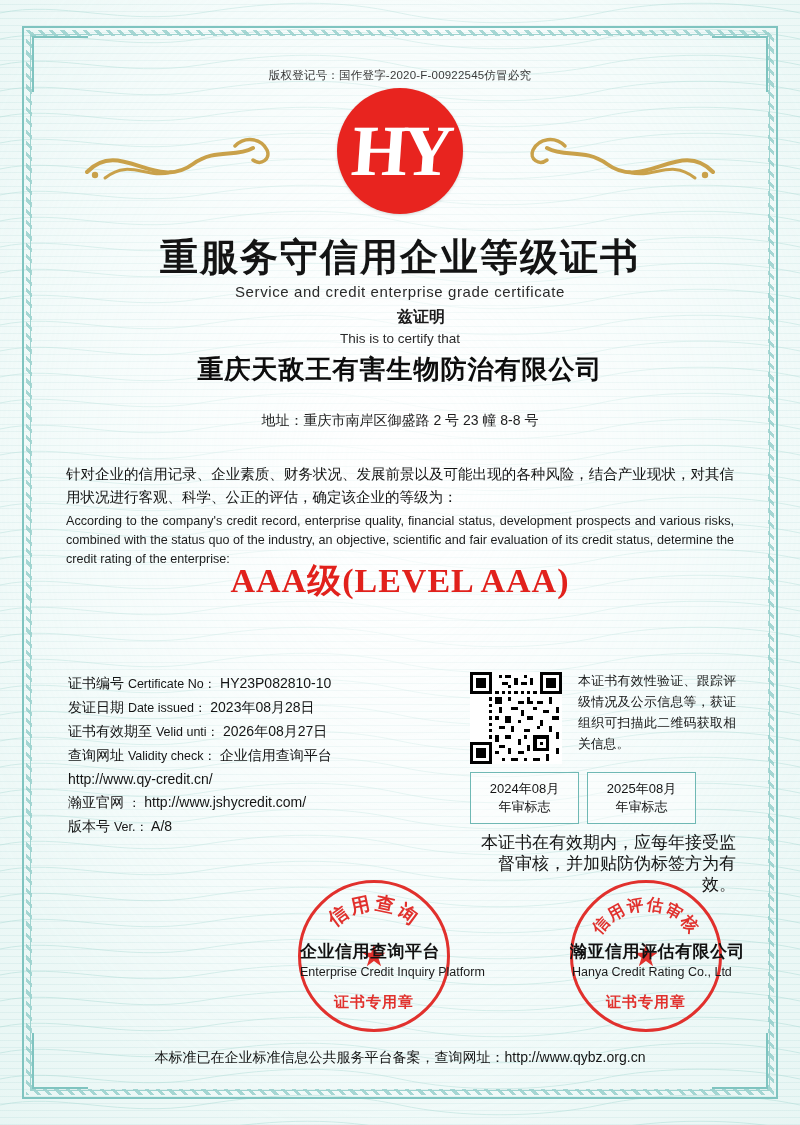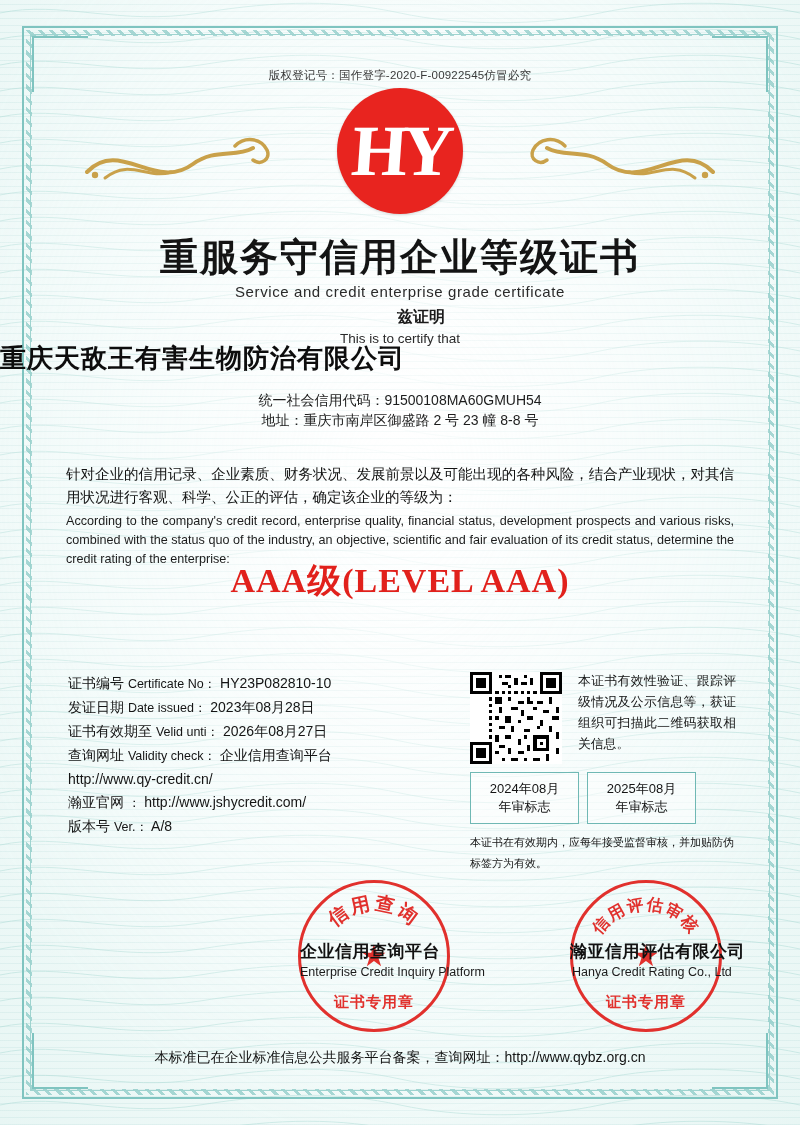--- a/index.html
+++ b/index.html
@@ -154,23 +154,23 @@
     position: absolute;
     top: 331px;
     left: 0; right: 0;
     text-align: center;
     font-size: 13.5px;
     color: #2a2a2a;
   }
 
   .company {
     position: absolute;
-    top: 341px;
-    left: 0; right: 0;
-    text-align: left;
+    top: 352px;
+    left: 0; right: 0;
+    text-align: center;
     font-family: "Liberation Serif", serif;
     font-weight: bold;
     font-size: 26px;
     letter-spacing: 1px;
     color: #0d0d0d;
   }
   .credit-code {
     position: absolute;
     top: 392px;
     left: 0; right: 0;
@@ -293,23 +293,24 @@
     font-size: 13px;
     color: #141414;
     background: rgba(255,255,255,0.45);
   }
 
   .validity-note {
     position: absolute;
     left: 470px;
     top: 832px;
     width: 266px;
-    font-size: 11px;
+    font-size: 17px;
     line-height: 21px;
     color: #141414;
+    text-align: right;
   }
 
   
   .seal {
     position: absolute;
     width: 152px;
     height: 152px;
     border-radius: 50%;
     border: 3px solid #e0201c;
     box-sizing: border-box;
@@ -429,23 +430,20 @@
     </div>
   </div>
 
   <div class="title-zh">重服务守信用企业等级证书</div>
   <div class="title-en">Service and credit enterprise grade certificate</div>
 
   <div class="certify-zh">兹证明</div>
   <div class="certify-en">This is to certify that</div>
 
   <div class="company">重庆天敌王有害生物防治有限公司</div>
-  <div class="credit-code">
-    <span>统一社会信用代码：</span><span>91500108MA60GMUH54</span>
-  </div>
   <div class="address">
     <span>地址：</span><span>重庆市南岸区御盛路 2 号 23 幢 8-8 号</span>
   </div>
 
   <div class="para">
     <div class="para-zh">针对企业的信用记录、企业素质、财务状况、发展前景以及可能出现的各种风险，结合产业现状，对其信用状况进行客观、科学、公正的评估，确定该企业的等级为：</div>
     <div class="para-en">According to the company's credit record, enterprise quality, financial status, development prospects and various risks, combined with the status quo of the industry, an objective, scientific and fair evaluation of its credit status, determine the credit rating of the enterprise:</div>
   </div>
 
   <div class="level">AAA级(LEVEL AAA)</div>

